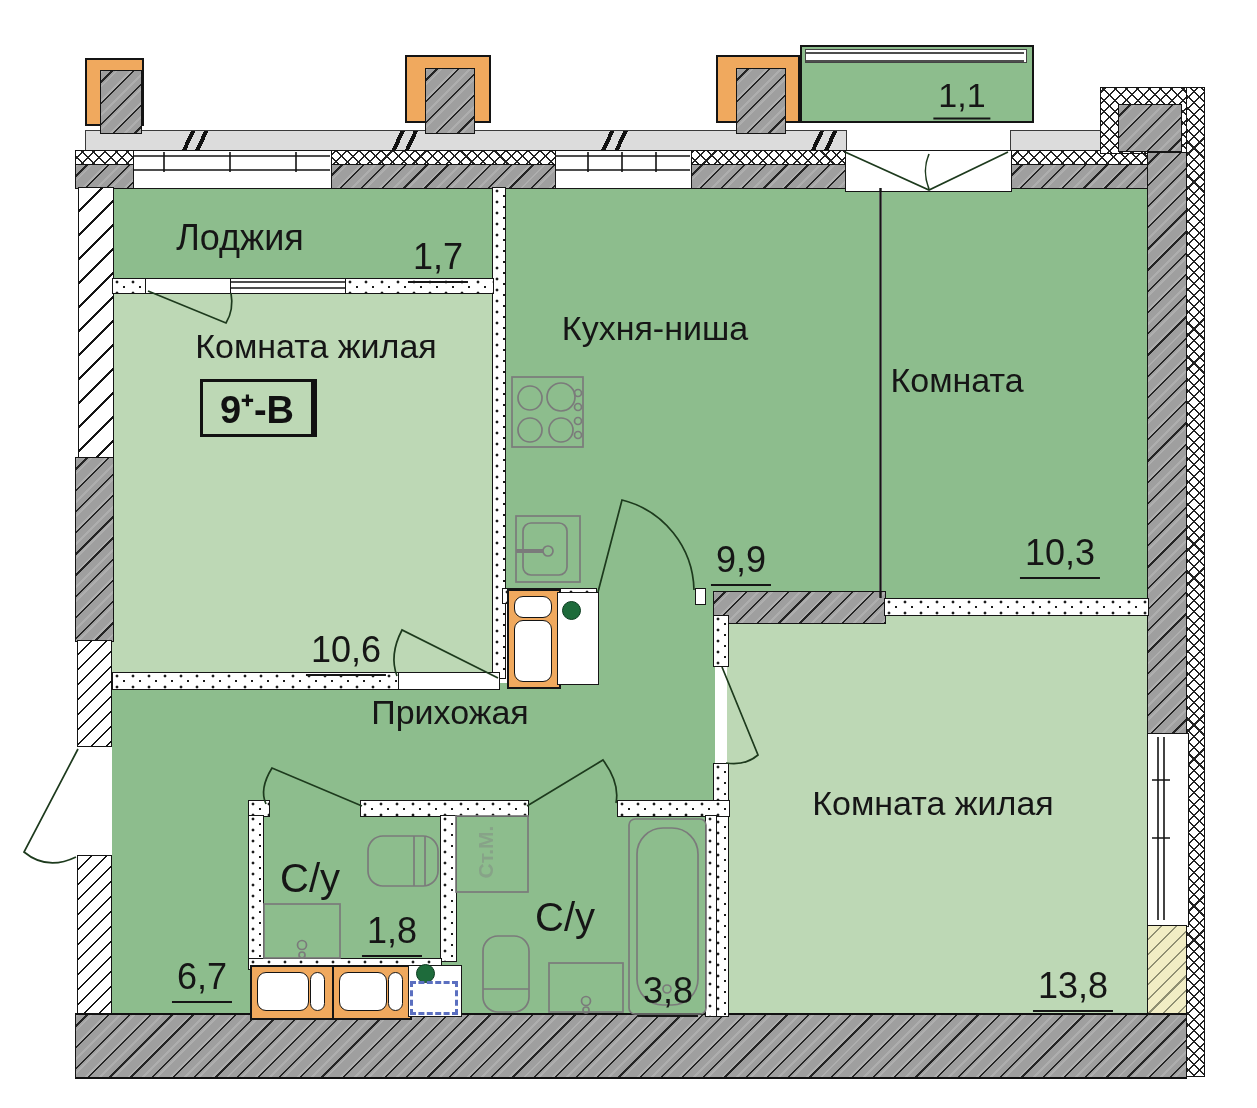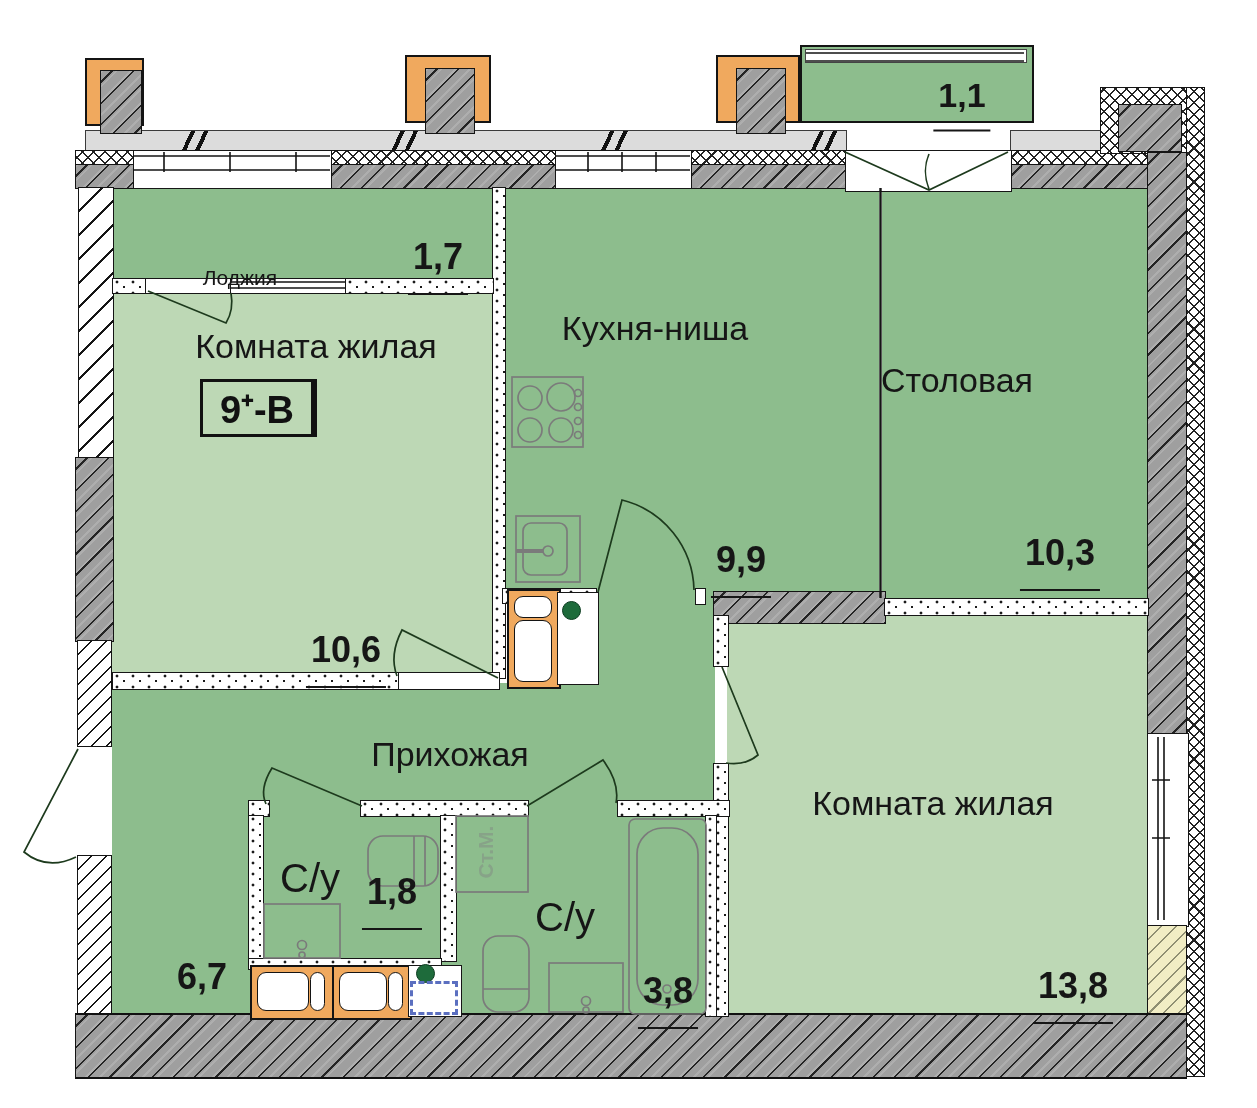--- a/index.html
+++ b/index.html
@@ -29,22 +29,22 @@
   .white{background:#fff;border:1.2px solid #161616;}
   .sill{background:#dcdcdc;border:1px solid #3a3a3a;
     background-image:repeating-linear-gradient(115deg, transparent 0 95px, #111 95px 99px, transparent 99px 107px, #111 107px 111px, transparent 111px 190px);}
   .yellowb{background-color:#f1edc4;border:1.3px solid #141414;
     background-image:repeating-linear-gradient(135deg, transparent 0 9px, #8f8f72 9px 10.5px);}
   .orange{background:#f0a95e;border:2px solid #141414;}
   .wrr{background:#fff;border:1.6px solid #141414;border-radius:9px;}
   .gcirc{background:#1e6b3b;border:1.5px solid #0c3c20;border-radius:50%;}
   .bluedash{border:3px dashed #5b6fc0;background:transparent;}
   .lbl{position:absolute;transform:translate(-50%,-50%);color:#161616;white-space:nowrap;z-index:6;}
-  .fs32{font-size:21px;margin-top:40px;} .fs34{font-size:34px;} .fs36{font-size:36px;} .fs40{font-size:40px;}
-  .area{border-bottom:2.5px solid #161616;padding:0 5px 16px 5px;font-weight:bold;}
+  .fs32{font-size:36px;} .fs34{font-size:34px;} .fs36{font-size:36px;} .fs40{font-size:40px;}
+  .area{border-bottom:2.5px solid #161616;padding:0 5px 4px 5px;}
   #legend{position:absolute;left:200px;top:379px;z-index:6;display:flex;
           border:3.5px solid #111;background:transparent;}
   #legend .tcell{width:108px;display:flex;align-items:center;justify-content:center;
           border-right:3.5px solid #111;font-weight:bold;font-size:38px;color:#111;}
   #legend .vals{display:flex;flex-direction:column;width:122px;}
   #legend .vcell{height:45px;display:flex;align-items:center;justify-content:center;
           font-size:36px;color:#111;border-top:3px solid #111;}
   #legend .vcell:first-child{border-top:none;}
   #legend .vcell.b{font-weight:bold;}
   .wmlabel{position:absolute;z-index:6;color:#87a388;font-size:21px;font-weight:bold;
@@ -152,28 +152,28 @@
 
   <div class="lbl fs32" style="left:240px;top:238px">Лоджия</div>
   <div class="lbl fs36" style="left:438px;top:257px"><span class="area">1,7</span></div>
 
   <div class="lbl fs34" style="left:316px;top:346px">Комната жилая</div>
   <div class="lbl fs36" style="left:346px;top:650px"><span class="area">10,6</span></div>
 
   <div class="lbl fs34" style="left:655px;top:328px">Кухня-ниша</div>
   <div class="lbl fs36" style="left:741px;top:560px"><span class="area">9,9</span></div>
 
-  <div class="lbl fs34" style="left:957px;top:380px">Столовая</div>
+  <div class="lbl fs34" style="left:957px;top:380px">Комната</div>
   <div class="lbl fs36" style="left:1060px;top:553px"><span class="area">10,3</span></div>
 
-  <div class="lbl fs34" style="left:450px;top:754px">Прихожая</div>
+  <div class="lbl fs34" style="left:450px;top:712px">Прихожая</div>
   <div class="lbl fs36" style="left:202px;top:977px"><span class="area">6,7</span></div>
 
   <div class="lbl fs40" style="left:310px;top:878px">С/у</div>
-  <div class="lbl fs36" style="left:392px;top:892px"><span class="area">1,8</span></div>
+  <div class="lbl fs36" style="left:392px;top:931px"><span class="area">1,8</span></div>
 
   <div class="lbl fs40" style="left:565px;top:917px">С/у</div>
   <div class="lbl fs36" style="left:668px;top:991px"><span class="area">3,8</span></div>
 
   <div class="lbl fs34" style="left:933px;top:803px">Комната жилая</div>
   <div class="lbl fs36" style="left:1073px;top:986px"><span class="area">13,8</span></div>
 
   <div class="lbl fs34" style="left:962px;top:95px"><span class="area">1,1</span></div>
 
   <div class="wmlabel" style="left:460px;top:840px">Ст.М.</div>

